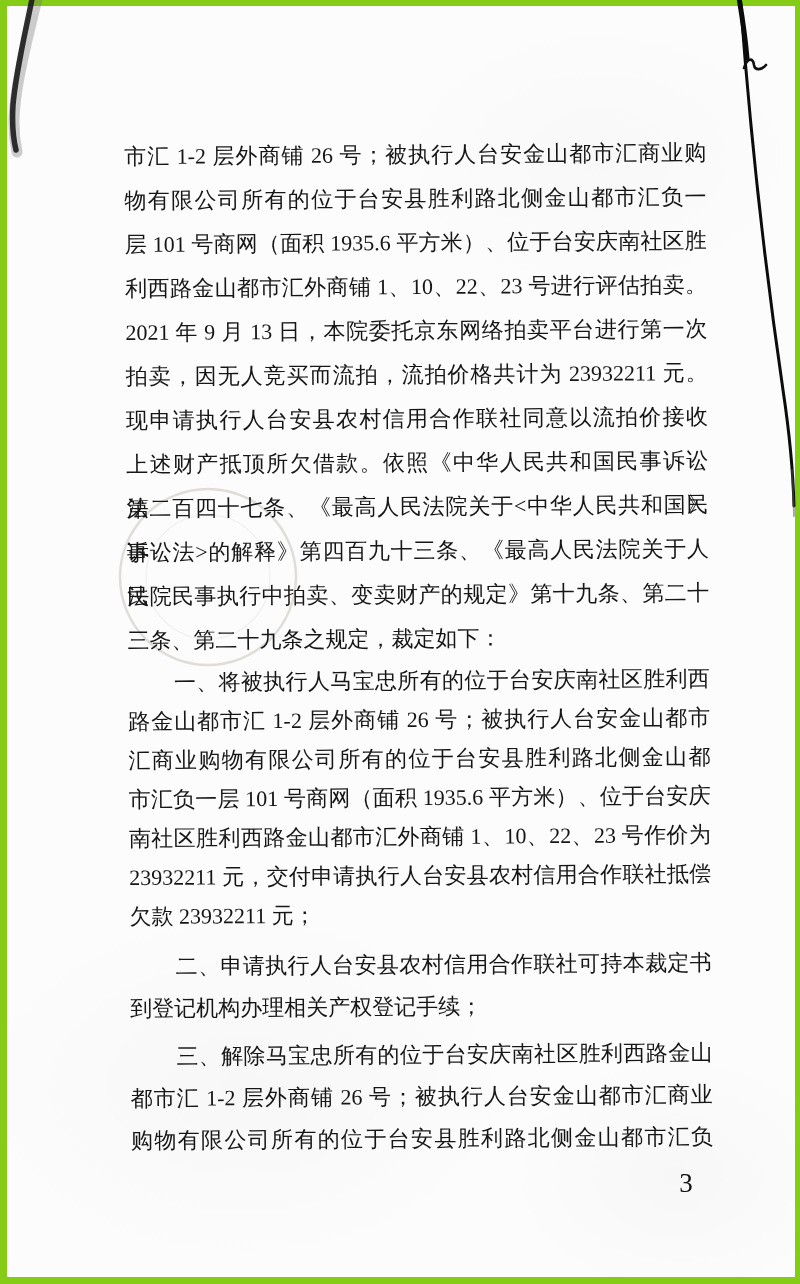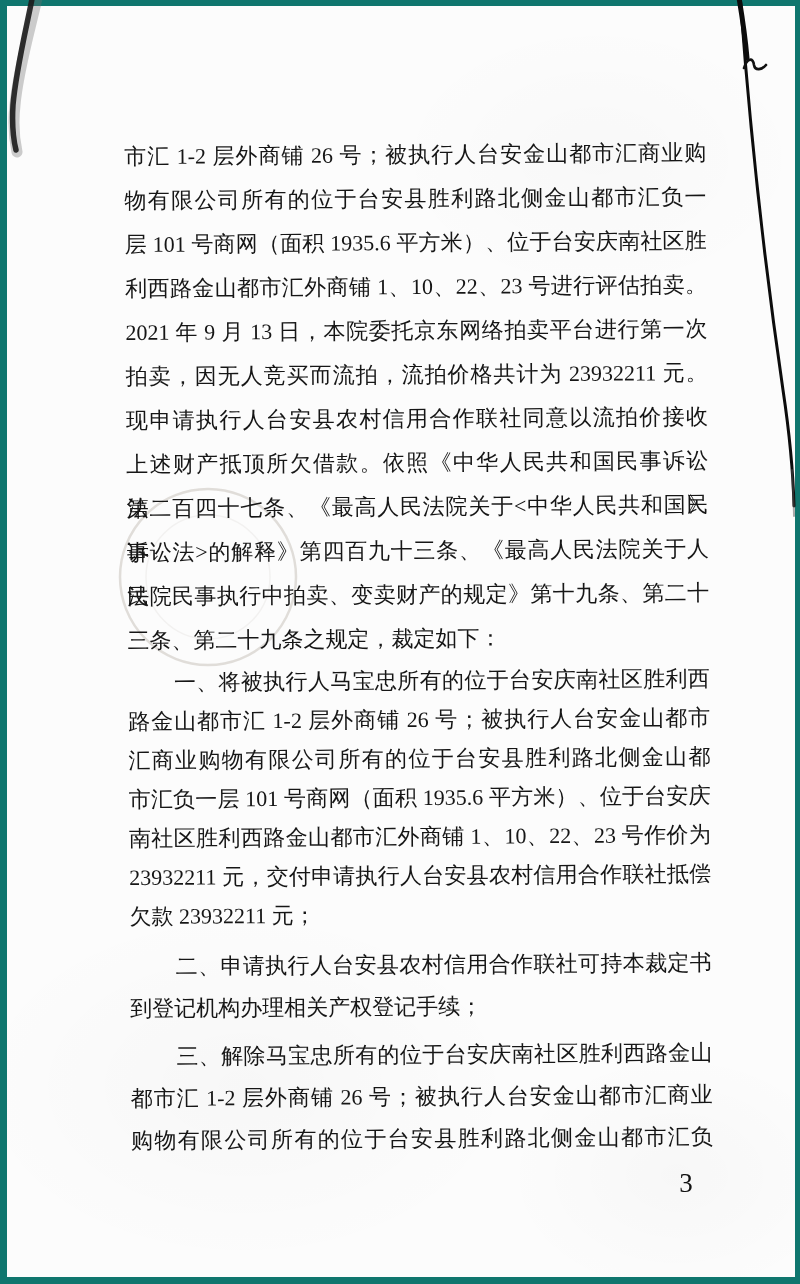--- a/index.html
+++ b/index.html
@@ -1,21 +1,21 @@
 <!DOCTYPE html>
 <html><head>
 <meta charset="utf-8">
 <style>
   * { margin: 0; padding: 0; box-sizing: border-box; }
   html, body { background: #d9d9d9; }
   .screen {
     position: relative;
     width: 800px;
     height: 1284px;
-    background: #0f766e;
+    background: #84cc16;
     overflow: hidden;
     font-family: "Liberation Serif", "DejaVu Serif", serif;
   }
   .paper {
     position: absolute;
     left: 7px; top: 6px; right: 5px; bottom: 7px;
     background: #fcfcfc;
     background-image:
       radial-gradient(ellipse 300px 200px at 75% 12%, rgba(0,0,0,0.015), transparent 70%),
       radial-gradient(ellipse 400px 260px at 30% 85%, rgba(0,0,0,0.02), transparent 70%),

